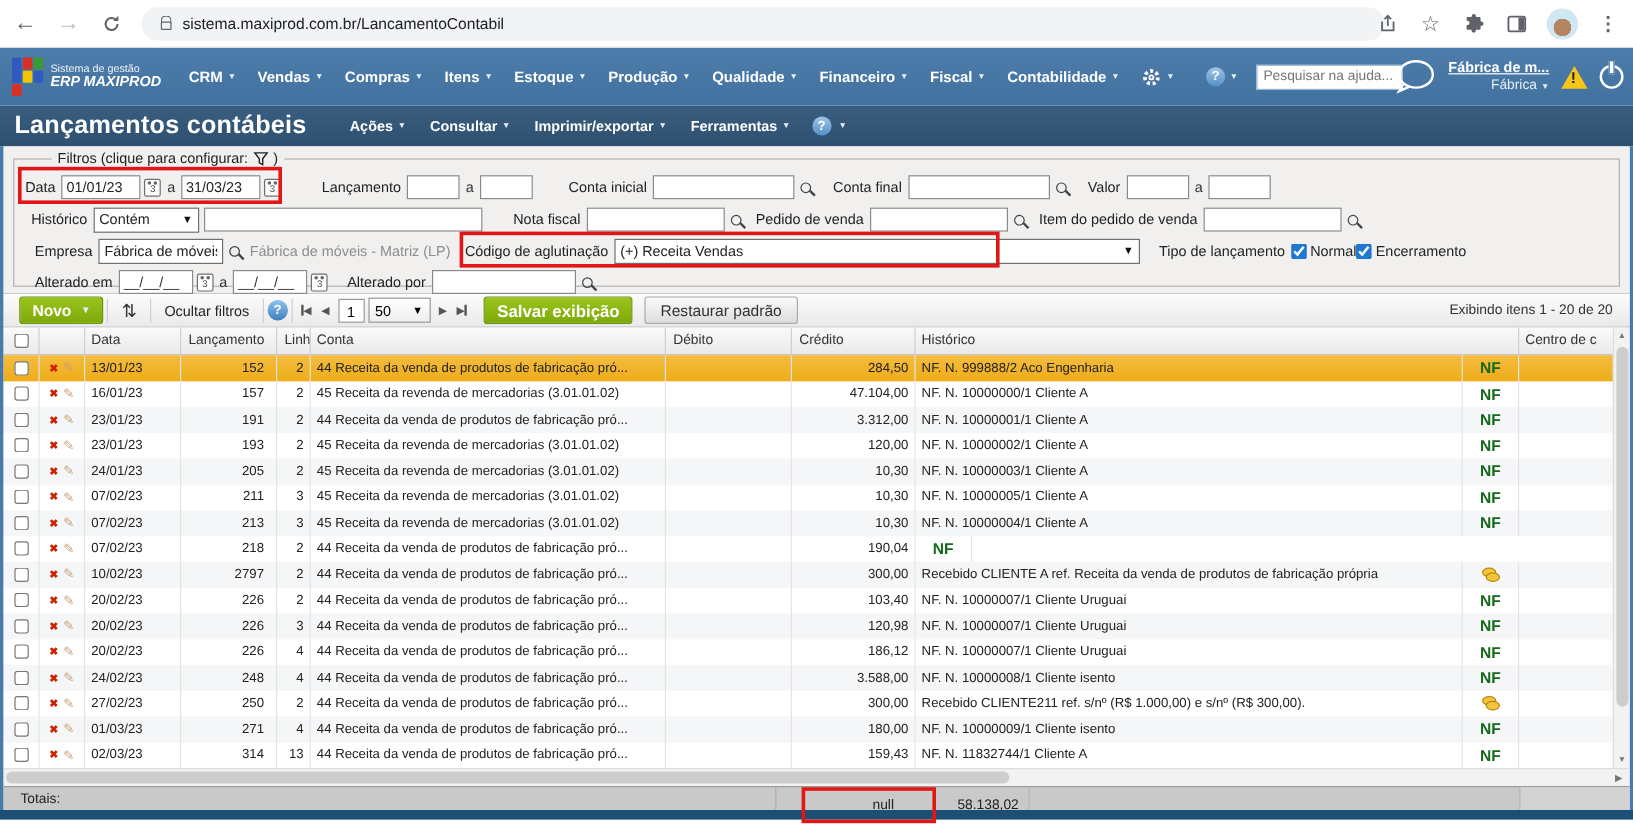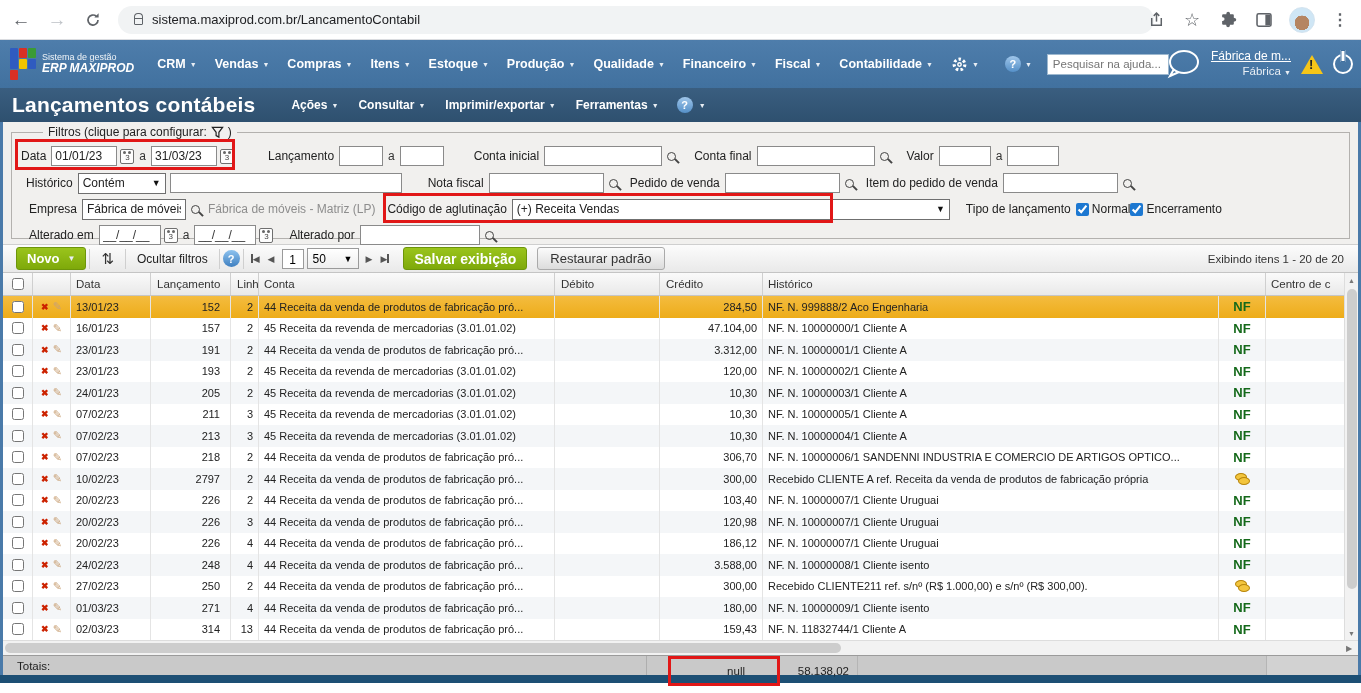--- a/index.html
+++ b/index.html
@@ -34,21 +34,21 @@
   .logo-text { line-height:1.05; }
   .logo-line1 { font-size:9px; color:#f0f4f8; }
   .logo-line2 { font-size:12px; font-weight:bold; font-style:italic; color:#fff; }
   .menu-item { font-size:12.5px; font-weight:bold; color:#fff; padding:0 9px; display:flex; align-items:center; gap:4px;
     cursor:pointer; white-space:nowrap; }
   .caret { font-size:7px; color:#e8eef4; }
   .help-search { width:122px; height:21px; border:1px solid #9db8cf; font-size:11.5px; padding:0 5px;
     color:#555; background:#fff; margin-left:6px; }
   .mb-right { position:absolute; right:8px; display:flex; align-items:center; gap:10px; }
   .account { text-align:right; line-height:1.25; }
-  .account-link { font-size:12px; font-weight:normal; text-decoration:underline; color:#fff; cursor:pointer; }
+  .account-link { font-size:12px; font-weight:bold; text-decoration:underline; color:#fff; cursor:pointer; }
   .account-sub { font-size:11.5px; color:#e8eef4; }
   .warn-tri { width:0; height:0; border-left:11px solid transparent; border-right:11px solid transparent;
     border-bottom:19px solid #f5c518; position:relative; }
   .warn-tri::after { content:"!"; position:absolute; left:-3px; top:2px; font-size:13px; font-weight:bold; color:#222; }
   .power { width:20px; height:20px; border:2.5px solid #fff; border-radius:50%; position:relative; }
   .power::after { content:""; position:absolute; left:50%; top:-6px; transform:translateX(-50%);
     width:3px; height:10px; background:#fff; border:1px solid #41719f; }
 
   
   .titlebar { height:34px; background:linear-gradient(#3a5e80,#2e506f); display:flex; align-items:center; color:#fff; }
@@ -579,22 +579,21 @@
             </div>
     <div class="td c-actions">
       <span class="del-x">✖</span>
       <span class="pencil">✎</span>
     </div>
     <div class="td c-data">07/02/23</div>
     <div class="td c-lanc">218</div>
     <div class="td c-linha">2</div>
     <div class="td c-conta">44 Receita da venda de produtos de fabricação pró...</div>
     <div class="td c-deb"></div>
-    <div class="td c-cred">306,70</div>
-    <div class="td c-hist">NF. N. 10000006/1 SANDENNI INDUSTRIA E COMERCIO DE ARTIGOS OPTICO...</div>
+    <div class="td c-cred">190,04</div>
     <div class="td c-icon">
               <span class="nf-badge">NF</span>
             </div>
     <div class="td c-centro"></div>
   </div>
           <div class="tr">
     <div class="td c-check">
               <input type="checkbox" class="row-chk" style="">
             </div>
     <div class="td c-actions">

